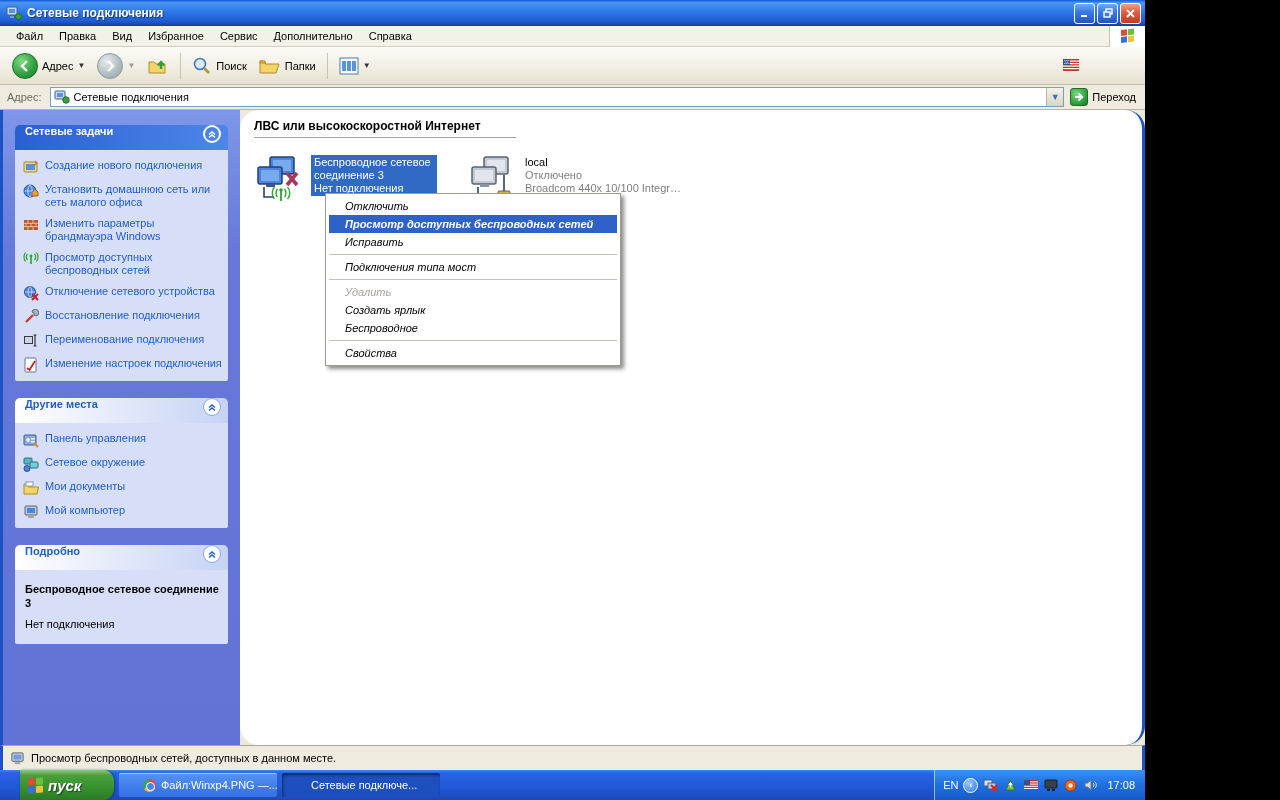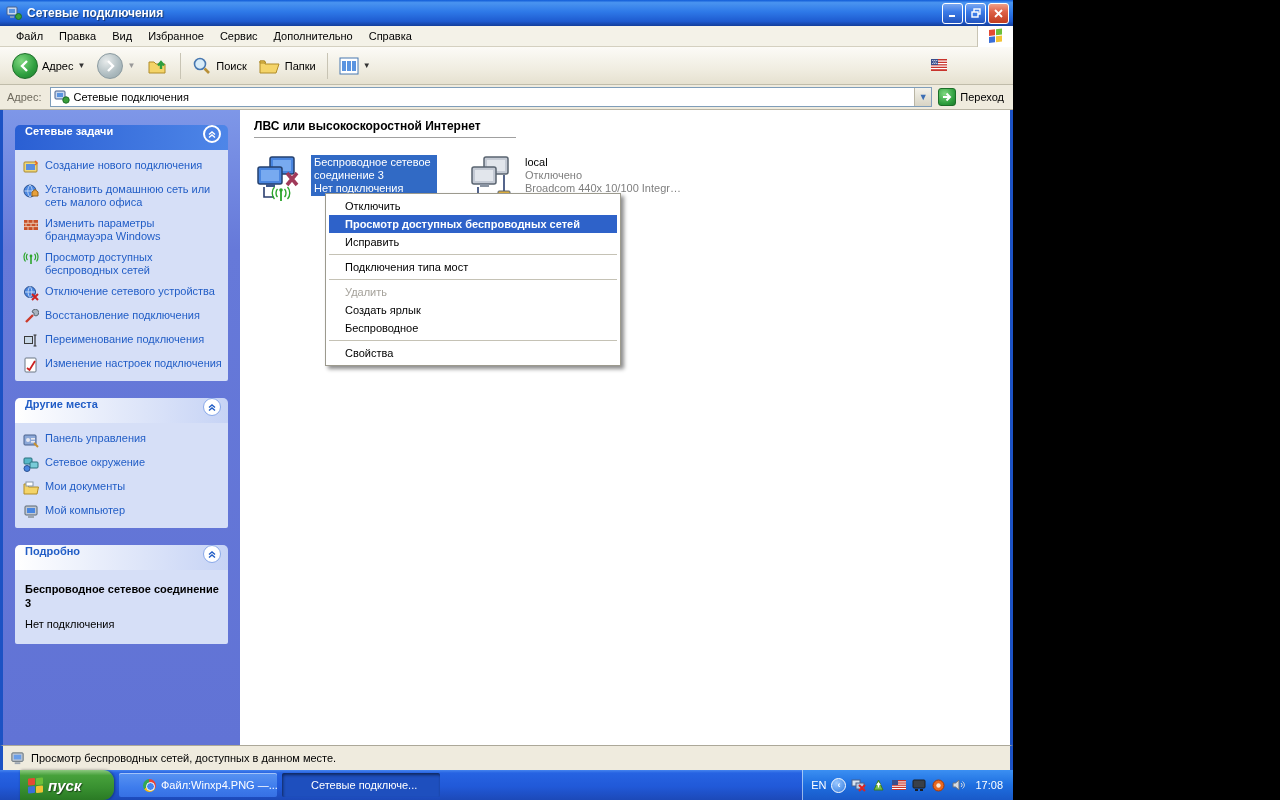--- a/index.html
+++ b/index.html
@@ -1,18 +1,18 @@
 <!DOCTYPE html>
 <html><head>
 <meta charset="utf-8">
 <style>
   * { margin:0; padding:0; box-sizing:border-box; }
   html,body { width:1280px; height:800px; overflow:hidden; }
   body { font-family:"Liberation Sans", sans-serif; font-size:11px; background:#000; }
-  #screen { position:relative; width:1013px; height:800px; display:flex; flex-direction:column; background:#ECE9D8; }
+  #screen { position:relative; width:1145px; height:800px; display:flex; flex-direction:column; background:#ECE9D8; }
 
   
   .titlebar { height:26px; flex:none; display:flex; align-items:center; padding:0 4px 0 6px;
     background:linear-gradient(180deg,#0F5AD7 0%,#4A94F0 10%,#2E79E8 45%,#1E5BD0 82%,#133E9B 100%); }
   .titlebar .appicon { width:16px; height:16px; margin-right:5px; }
   .titlebar .title { color:#fff; font-weight:bold; font-size:12px; text-shadow:1px 1px 1px rgba(0,0,0,.5); flex:1; }
   .winbtn { width:21px; height:21px; margin-left:2px; border-radius:3px; border:1px solid #fff;
     display:flex; align-items:center; justify-content:center; color:#fff; font-size:11px; font-weight:bold;
     background:linear-gradient(180deg,#7AA7F0 0%,#3C7CE8 40%,#2255C0 100%); }
   .winbtn.close { background:linear-gradient(180deg,#F0A088 0%,#DE6248 40%,#C03C1F 100%); }
@@ -55,36 +55,36 @@
   .panel-header.primary { background:linear-gradient(90deg,#2A5FD3 0%,#4E86E8 100%); color:#fff; }
   .chev { width:18px; height:18px; border-radius:50%; display:flex; align-items:center; justify-content:center; background:#fff; border:1px solid #89A8E8; }
   .panel-header.primary .chev { background:transparent; border:2px solid #fff; }
   .panel-body { background:#D6DFF7; padding:9px 4px 6px 8px; }
   .task-item { display:flex; align-items:flex-start; gap:6px; margin-bottom:8px; color:#215DC6; line-height:13px; }
   .task-item .icon16 { flex:none; width:16px; height:16px; }
   .details-name { font-weight:bold; color:#000; line-height:14px; margin-bottom:8px; }
   .details-status { color:#000; }
 
   
-  .main { flex:1; background:#fff; position:relative; padding:9px 0 0 14px; border-right:3px solid #1C52C4; }
+  .main { flex:1; background:#fff; position:relative; padding:9px 0 0 14px; border-right:3px solid #1C52C4;border-radius:19px; }
   .section-title { font-weight:bold; font-size:12px; color:#000; }
   .section-rule { width:262px; height:1px; background:#A0A0A0; margin-top:4px; }
   .connections { display:flex; margin-top:17px; }
   .conn { display:flex; gap:5px; }
   .conn.first { width:214px; }
   .conn-icon { flex:none; width:52px; height:50px; }
   .conn-label { line-height:13px; padding-top:1px; }
   .conn-label.selected { background:#316AC5; color:#fff; width:126px; height:41px; padding:1px 3px; }
   .conn-name { color:#000; }
   .conn-sub { color:#7F7F7F; }
 
   
   .ctxmenu { position:absolute; left:325px; top:193px; width:296px; background:#fff; border:1px solid #9C9A8E;
     box-shadow:3px 3px 4px rgba(0,0,0,.45); padding:3px 0; z-index:10; }
-  .mi { height:18px; line-height:18px; padding-left:16px; margin:0 3px; color:#000; white-space:nowrap; }
+  .mi { height:18px; line-height:18px; padding-left:16px; margin:0 3px; color:#000; white-space:nowrap;font-style:italic; }
   .mi.highlight { background:#2E62C9; color:#fff; font-weight:bold; }
   .mi.disabled { color:#A5A29B; }
   .msep { height:1px; background:#C5C2B5; margin:3px 3px; }
 
   
   .statusbar { height:25px; flex:none; display:flex; align-items:center; gap:6px; padding:0 7px;
     background:#EFEBDE; border-top:1px solid #ACA899; border-left:3px solid #1C52C4; border-right:3px solid #1C52C4; color:#000; }
 
   
   .taskbar { height:30px; flex:none; display:flex; align-items:stretch;

